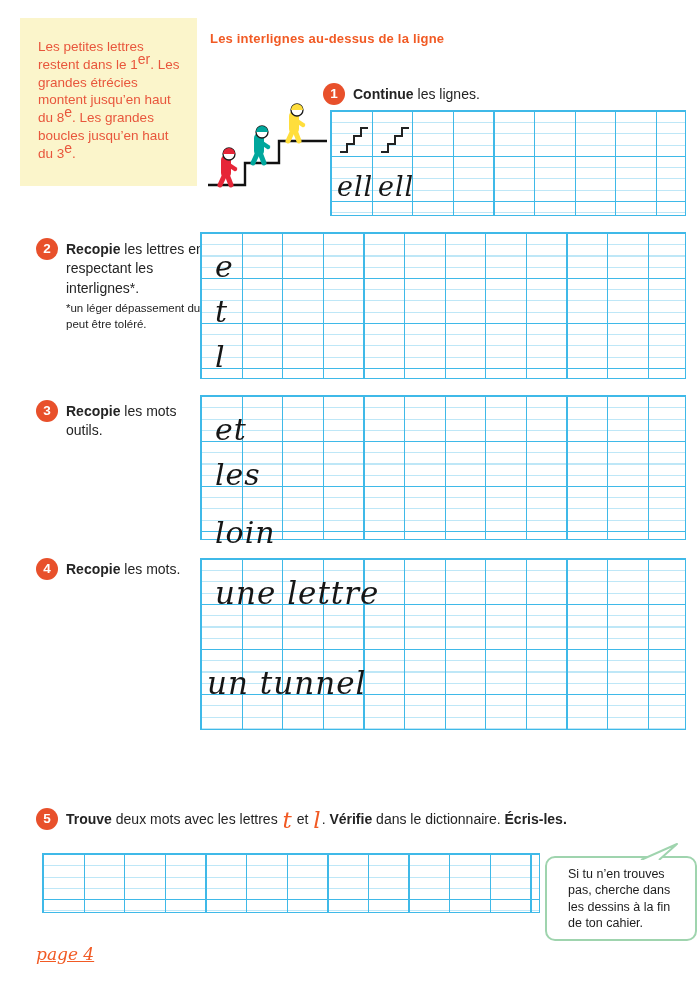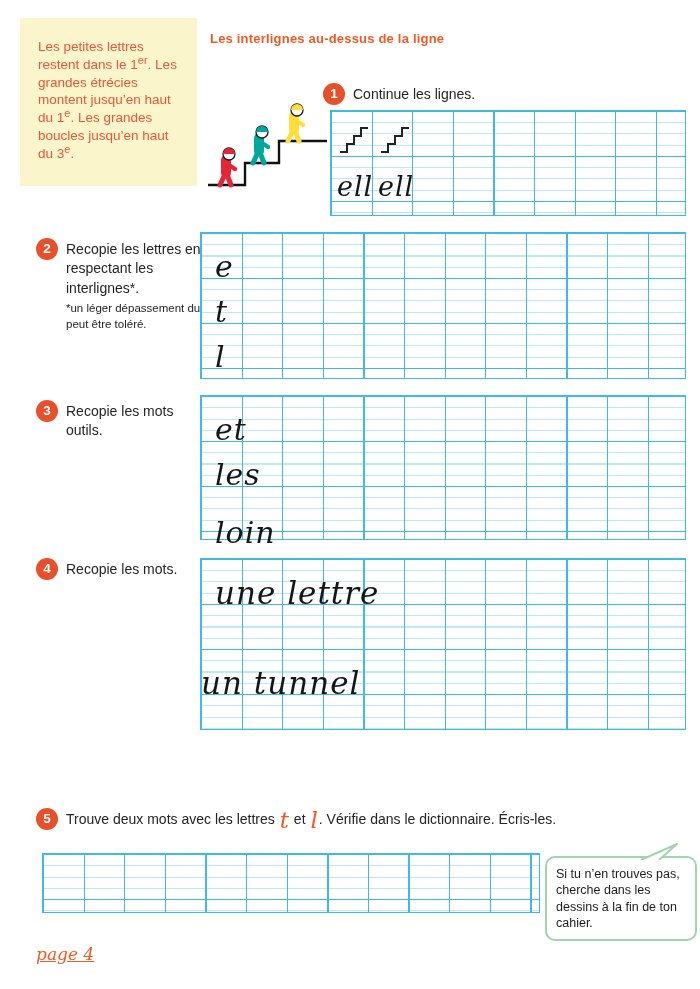--- a/index.html
+++ b/index.html
@@ -7,31 +7,31 @@
     --grid-major:#3FB9E8; --grid-light:#BEE7F7; --bubble-border:#9FD4AE;
     --figure-red:#E62638; --figure-teal:#00A79D; --figure-yellow:#FFDE3C; --ink:#1B1B1B;
   }
   html,body{margin:0;padding:0;background:#fff;}
   .page{position:relative;width:700px;height:989px;background:#fff;overflow:hidden;
         font-family:"Liberation Sans",sans-serif;color:#242424;}
 
   .info-box{position:absolute;left:20px;top:18px;width:177px;height:168px;box-sizing:border-box;
             background:var(--info-bg);color:var(--info-text);font-size:13.5px;line-height:1.32;
             padding:20px 12px 0 18px;}
-  .info-box sup,.seg-sup{font-size:11px;line-height:0;}
+  .info-box sup,.seg-sup{font-size:14px;line-height:0;}
 
   .page-title{position:absolute;left:210px;top:31px;font-size:13px;font-weight:bold;
               color:var(--accent-orange);letter-spacing:.2px;}
 
   .ex-header{position:absolute;display:flex;gap:8px;align-items:flex-start;font-size:14px;
              color:#242424;line-height:1.38;}
   .badge{width:22px;height:22px;border-radius:50%;background:var(--badge);color:#fff;
          font-weight:bold;font-size:13.5px;display:flex;align-items:center;justify-content:center;
          flex-shrink:0;margin-top:-2px;}
-  .seg-bold{font-weight:normal;}
+  .seg-bold{font-weight:bold;}
   .seg-cursive{font-family:"DejaVu Serif",serif;font-style:italic;color:var(--accent-orange);
                font-size:23px;line-height:0;vertical-align:-4px;padding:0 1px;}
   .footnote{font-size:11.5px;margin-top:3px;}
   #ex1h{left:323px;top:85px;}
   #ex2h{left:36px;top:240px;width:176px;}
   #ex3h{left:36px;top:402px;width:156px;}
   #ex4h{left:36px;top:560px;width:260px;}
   #ex5h{left:36px;top:810px;width:660px;}
 
   .seyes{position:absolute;box-sizing:border-box;background-color:#fff;
@@ -47,33 +47,33 @@
   #grid5{left:42px;top:853px;width:498px;height:60px;}
 
   .words-layer{position:absolute;left:0;top:0;right:0;bottom:0;}
   .hw{position:absolute;font-family:"DejaVu Serif",serif;font-style:italic;color:#161616;
       line-height:1;white-space:nowrap;letter-spacing:1px;}
   .stairs-glyph{position:absolute;top:12px;}
 
   #illu{position:absolute;left:205px;top:97px;width:125px;height:92px;}
 
   #bubble{position:absolute;left:545px;top:856px;width:152px;box-sizing:border-box;background:#fff;
-          border:2px solid var(--bubble-border);border-radius:10px;padding:8px 9px;
+          border:2px solid var(--bubble-border);border-radius:10px;padding:8px 21px;
           font-size:12.5px;line-height:1.3;color:#1c1c1c;}
   .bubble-tail{position:absolute;top:-15px;right:14px;width:44px;height:17px;}
 
   #pageLabel{position:absolute;left:36px;top:944px;font-family:"DejaVu Serif",serif;
              font-style:italic;color:var(--accent-orange);font-size:17px;text-decoration:underline;}
 </style>
 </head>
 <body>
 
 <div class="page">
 
-  <div class="info-box"><span class="seg seg-plain">Les petites lettres restent dans le 1</span><sup class="seg seg-sup">er</sup><span class="seg seg-plain">. Les grandes étrécies montent jusqu’en haut du 1</span><sup class="seg seg-sup">e</sup><span class="seg seg-plain">. Les grandes boucles jusqu’en haut du 3</span><sup class="seg seg-sup">e</sup><span class="seg seg-plain">.</span></div>
+  <div class="info-box"><span class="seg seg-plain">Les petites lettres restent dans le 1</span><sup class="seg seg-sup">er</sup><span class="seg seg-plain">. Les grandes étrécies montent jusqu’en haut du 8</span><sup class="seg seg-sup">e</sup><span class="seg seg-plain">. Les grandes boucles jusqu’en haut du 3</span><sup class="seg seg-sup">e</sup><span class="seg seg-plain">.</span></div>
 
   <div class="page-title">Les interlignes au-dessus de la ligne</div>
 
   <div class="ex-header" id="ex1h">
     <div class="badge">1</div>
     <div><span class="seg seg-bold">Continue</span><span class="seg seg-plain"> les lignes.</span></div>
   </div>
 
   <div id="illu">
     <svg width="125" height="92" viewBox="0 0 125 92">
@@ -148,21 +148,21 @@
       </div>
   </div>
 
   <div class="ex-header" id="ex4h">
     <div class="badge">4</div>
     <div><span class="seg seg-bold">Recopie</span><span class="seg seg-plain"> les mots.</span></div>
   </div>
   <div class="seyes" id="grid4">
     <div class="words-layer">
         <span class="hw" style="left: 14px; top: 19px;">une lettre</span>
-        <span class="hw" style="left: 0; top: 109px;">un tunnel</span>
+        <span class="hw" style="left: 6px; top: 109px;">un tunnel</span>
       </div>
   </div>
 
   <div class="ex-header" id="ex5h">
     <div class="badge">5</div>
     <div><span class="seg seg-bold">Trouve</span><span class="seg seg-plain"> deux mots avec les lettres </span><span class="seg seg-cursive">t</span><span class="seg seg-plain"> et </span><span class="seg seg-cursive">l</span><span class="seg seg-plain">. </span><span class="seg seg-bold">Vérifie</span><span class="seg seg-plain"> dans le dictionnaire. </span><span class="seg seg-bold">Écris-les.</span></div>
   </div>
   <div class="seyes" id="grid5">
     <div class="words-layer"></div>
   </div>

